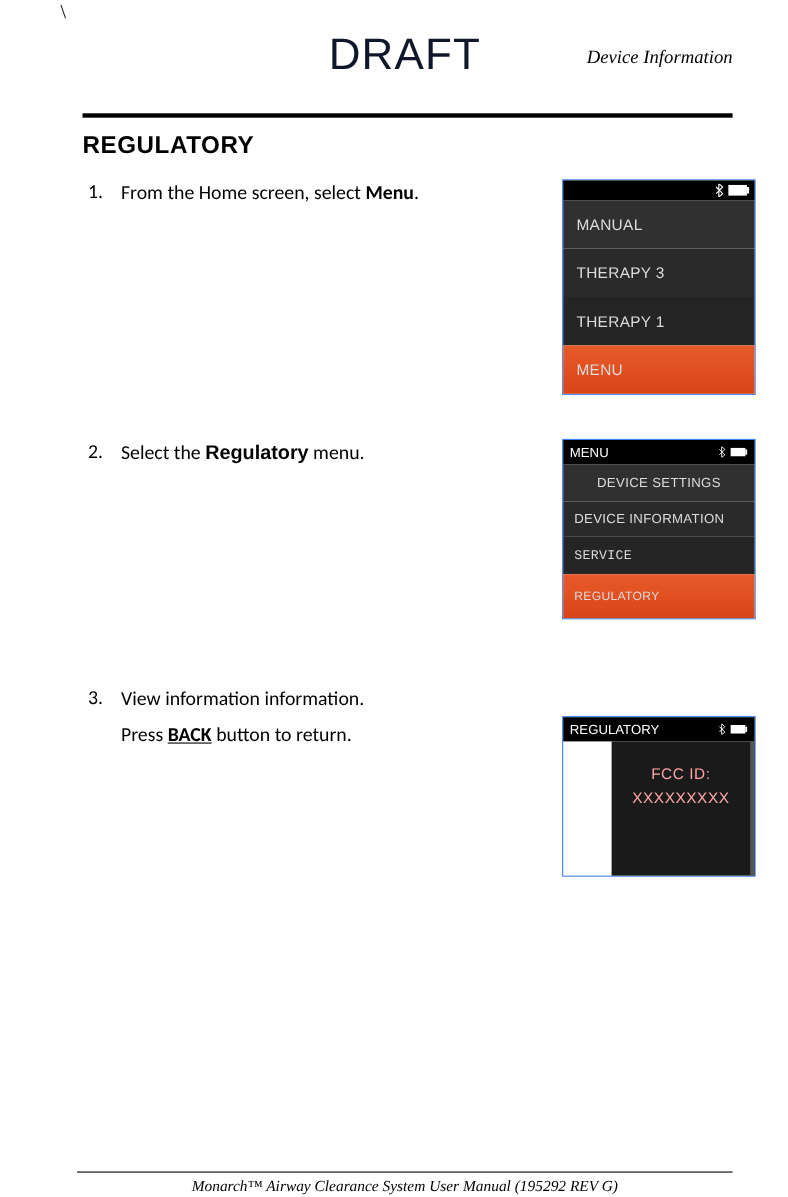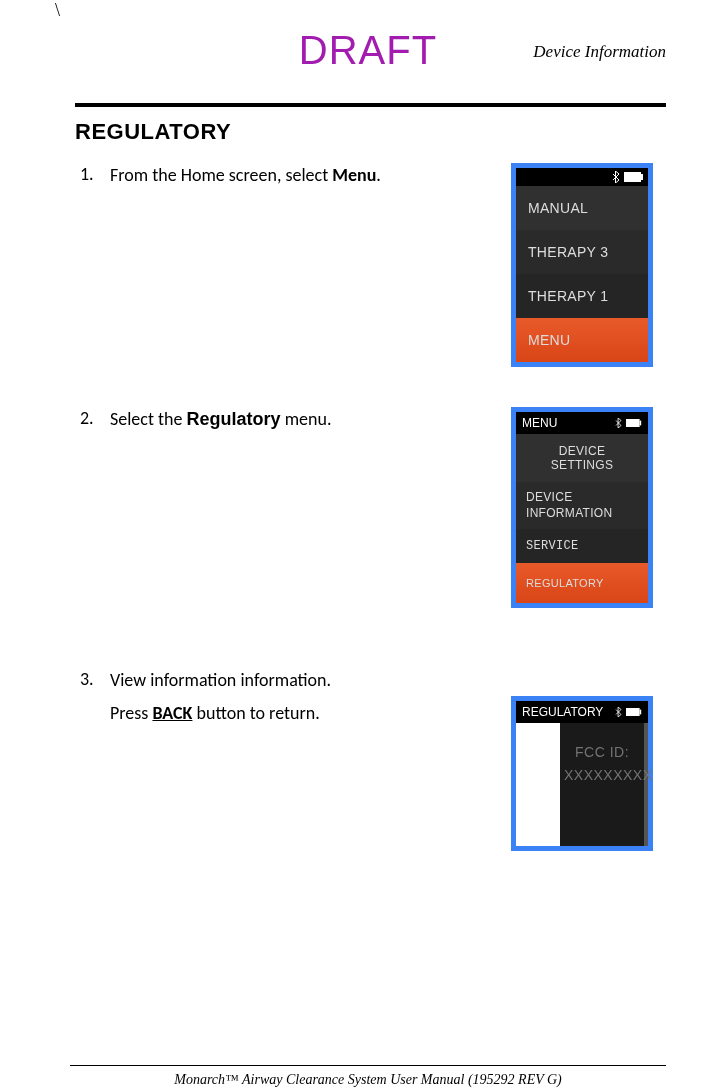--- a/index.html
+++ b/index.html
@@ -25,21 +25,21 @@
     left: 55px;
     font-size: 18px;
     font-family: serif;
   }
   .draft {
     text-align: center;
     font-size: 40px;
     font-family: "Arial", sans-serif;
     letter-spacing: 1px;
     margin-top: 8px;
-    color: #a21caf;
+    color: #0f172a;
   }
   .section-label {
     position: absolute;
     right: 50px;
     top: 42px;
     font-style: italic;
     font-size: 17px;
     font-family: Georgia, serif;
   }
   .rule {
@@ -73,22 +73,22 @@
   .step-text b {
     font-weight: bold;
   }
   .step-img {
     width: 155px;
     flex-shrink: 0;
   }
 
   
   .screen {
-    width: 142px;
-    border: 5px solid #3b82f6;
+    width: 176px;
+    border: 1px solid #3b82f6;
     font-family: "Arial", sans-serif;
     font-size: 13px;
     box-sizing: border-box;
   }
   .status-bar {
     background: #000;
     color: #fff;
     height: 18px;
     display: flex;
     justify-content: flex-end;
@@ -115,21 +115,21 @@
     color: #fff;
     font-size: 12px;
     padding: 4px 6px;
     display: flex;
     justify-content: space-between;
     align-items: center;
   }
   .menu-title .icons { display: flex; gap: 4px; align-items: center; }
   .reg-body {
     background: #1a1a1a;
-    color: #737373;
+    color: #fca5a5;
     text-align: center;
     padding: 18px 4px 60px 4px;
     font-size: 14px;
     line-height: 1.6;
     letter-spacing: 0.5px;
     border-right: 4px solid #555;
     margin-left: 44px;
   }
 
   .footer-wrap {

